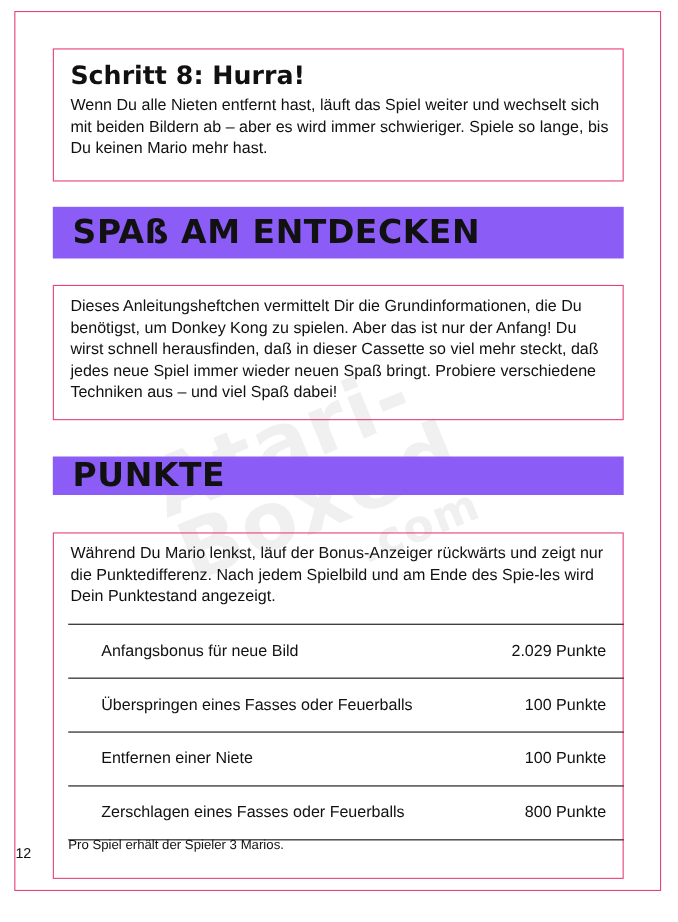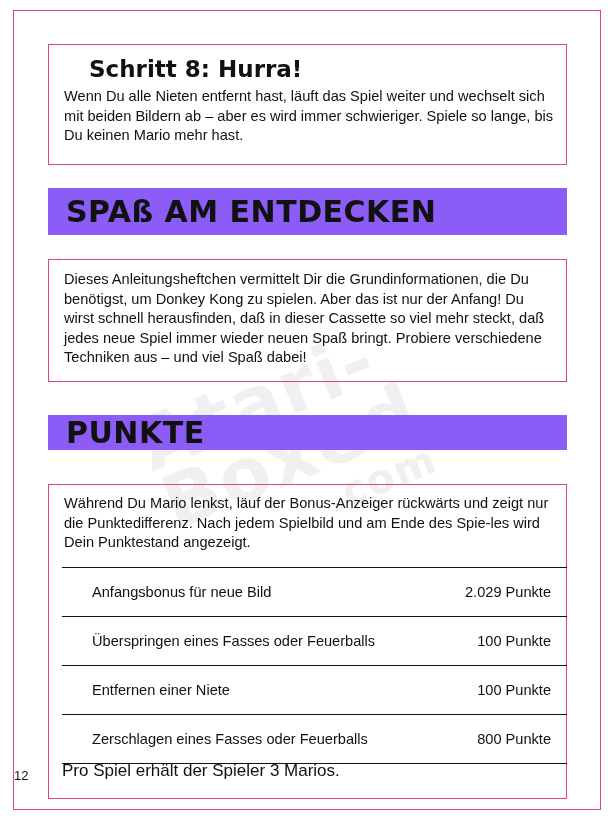--- a/index.html
+++ b/index.html
@@ -82,21 +82,20 @@
     color: #111;
     white-space: nowrap;
   }
 
   .h-title {
     position: absolute;
     font-family: "DejaVu Sans", sans-serif;
     font-weight: bold;
     font-size: 23px;
     color: #111;
-    margin-left: 25px;
   }
 
   .para {
     position: absolute;
     font-family: Liberation Sans, sans-serif;
     font-size: 14.6px;
     line-height: 19.5px;
     color: #111;
   }
 
@@ -127,21 +126,21 @@
     right: 16px;
     font-size: 14.6px;
     color: #111;
     white-space: nowrap;
   }
 
   .footnote {
     position: absolute;
     left: 48px;
     top: 750px;
-    font-size: 17px;
+    font-size: 12px;
     color: #111;
   }
 
   .pagenum {
     position: absolute;
     left: 14px;
     top: 768px;
     font-size: 13px;
     color: #111;
   }

